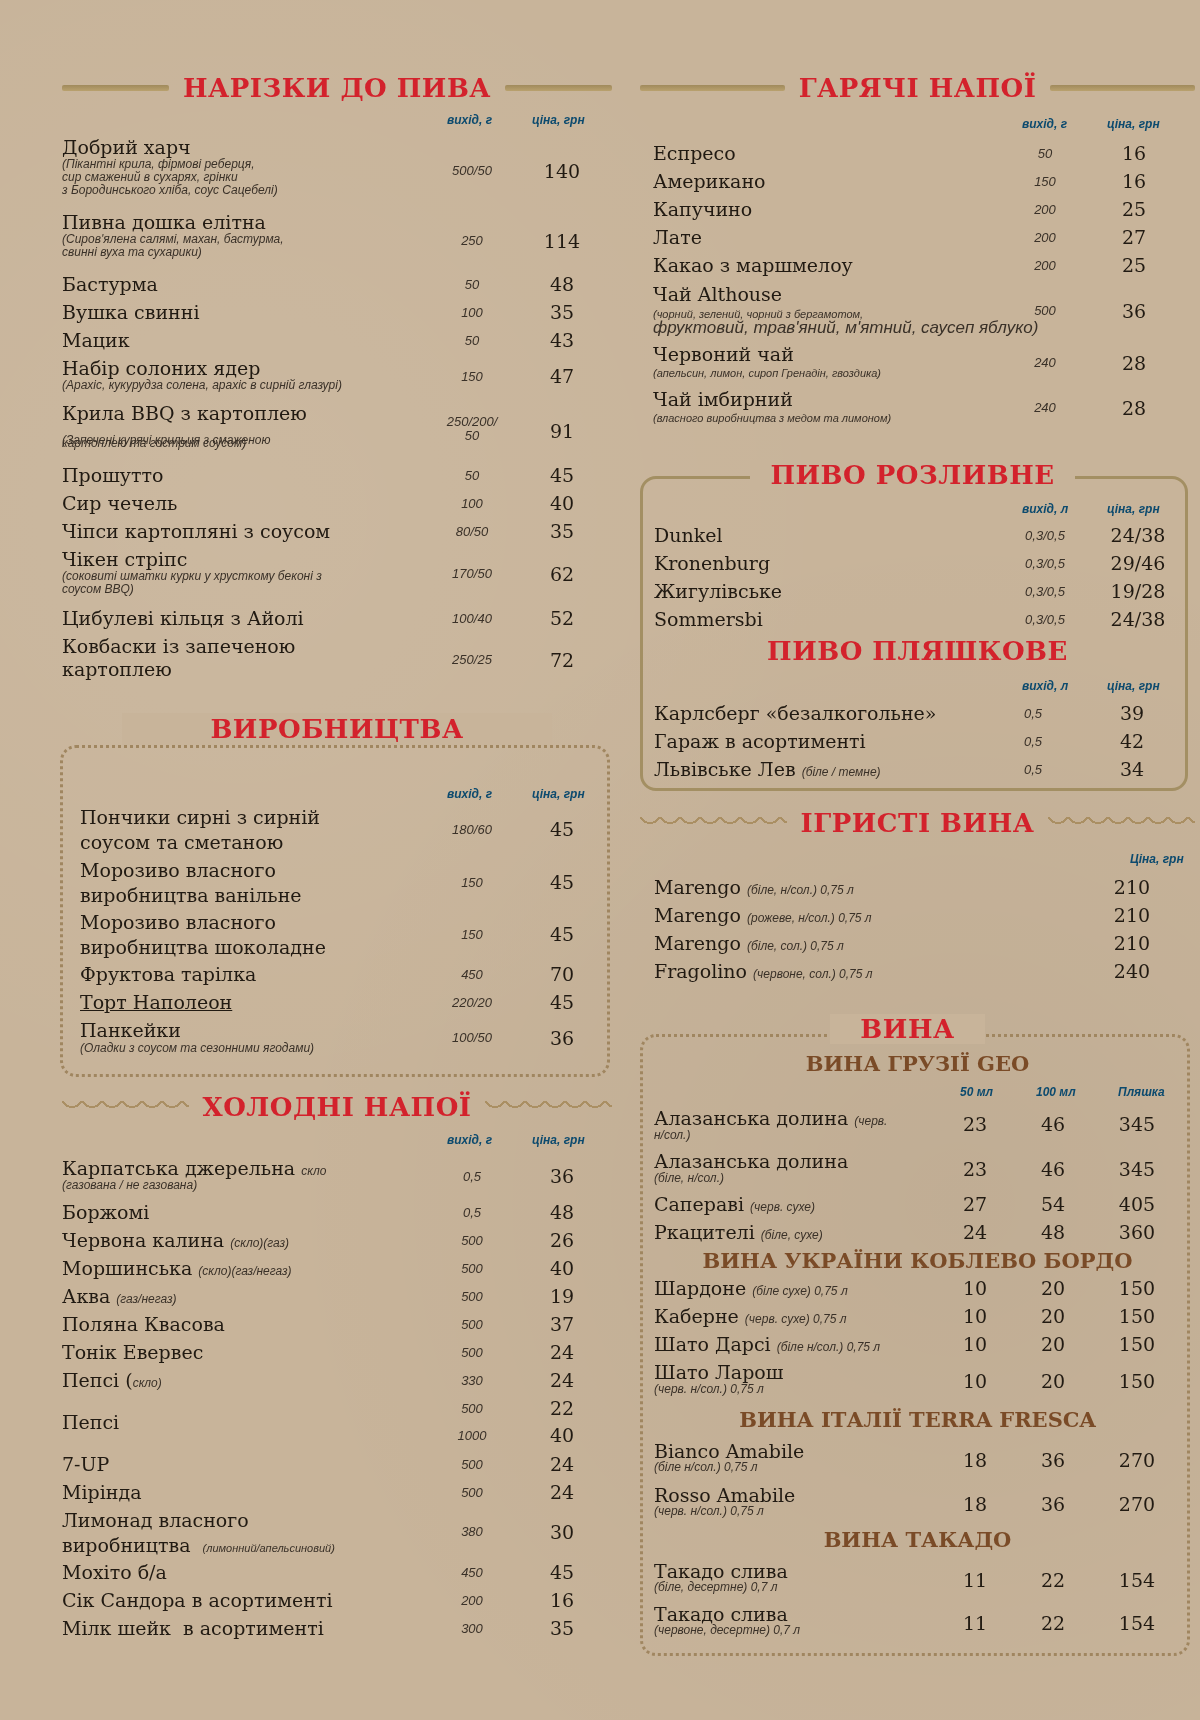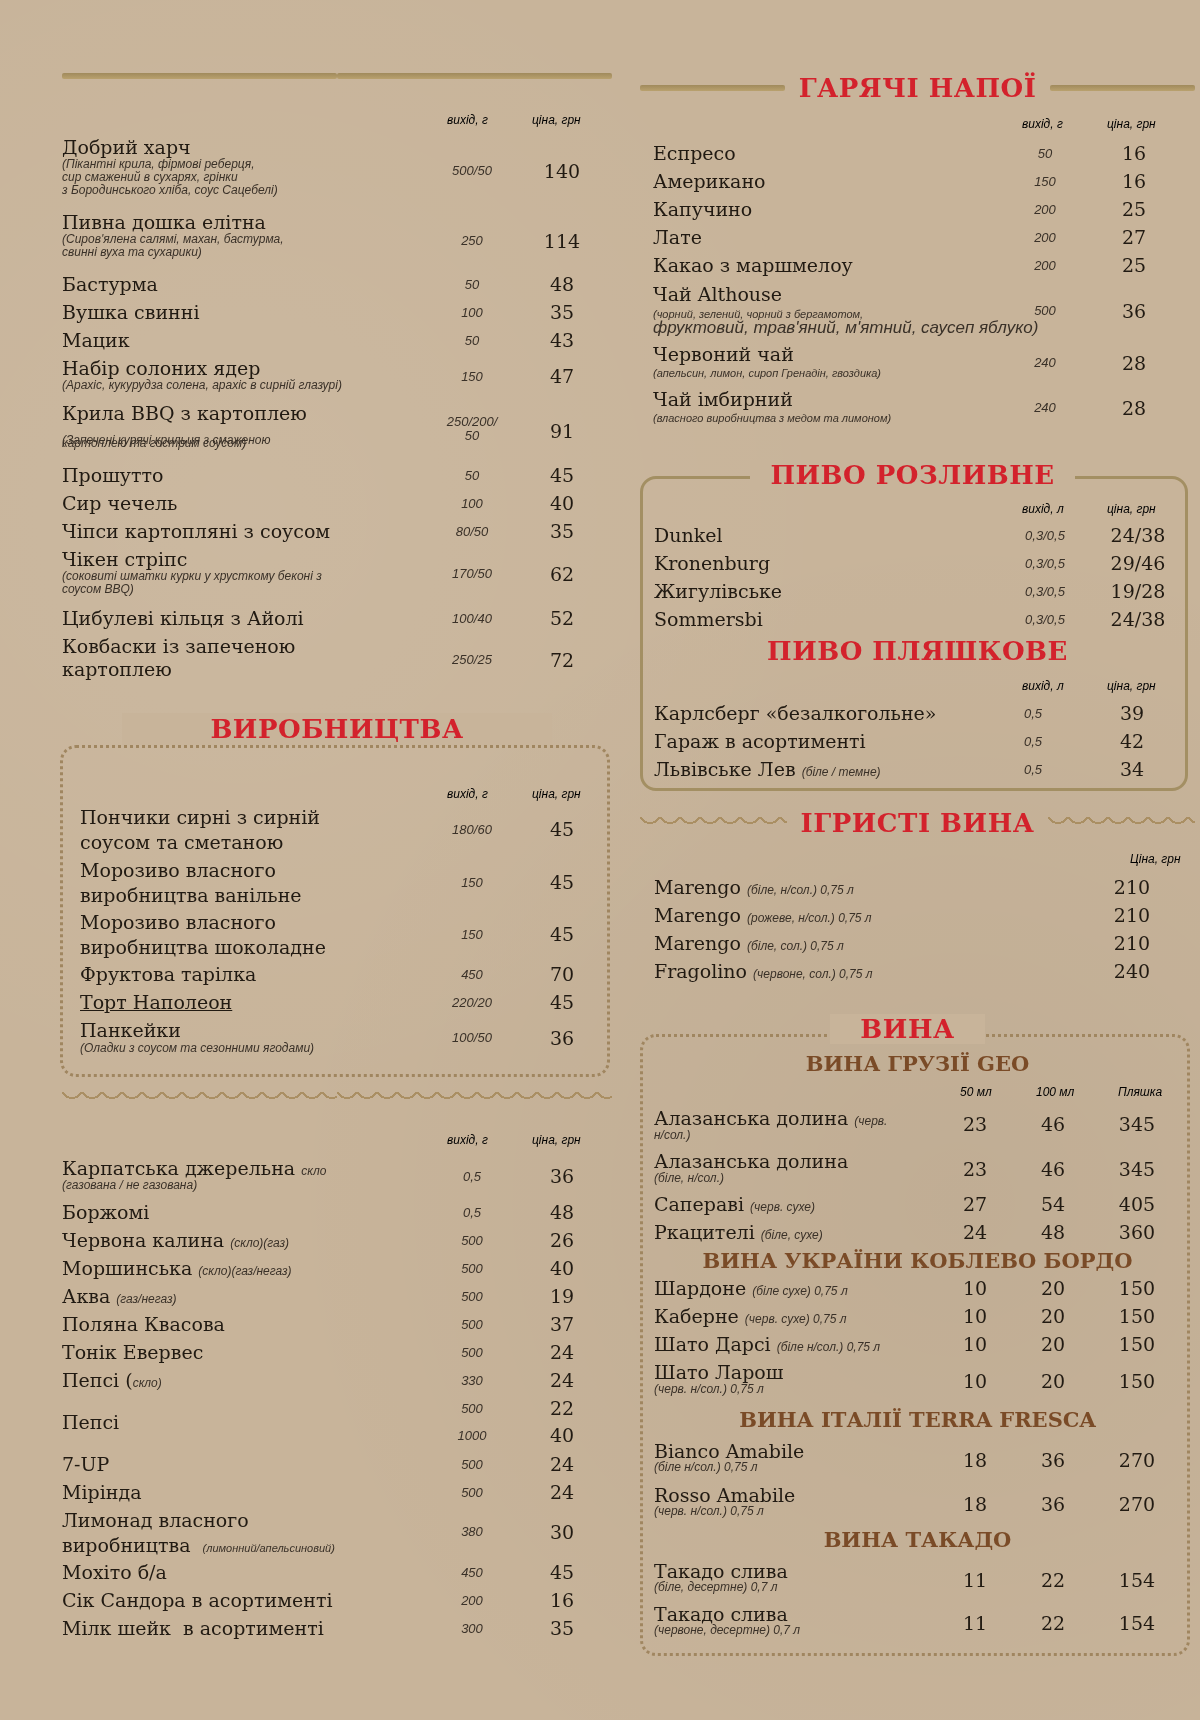--- a/index.html
+++ b/index.html
@@ -55,21 +55,22 @@
     border-radius: 16px;
   }
   .box.solid { border: 3px solid #a38f63; }
   .box.dotted { border: 3px dotted #a08660; }
 
   .hdr {
     position: absolute;
     font-family: "Liberation Sans", sans-serif;
     font-style: italic;
     font-size: 12px;
-    color: #000000;
+    color: #0c4a6e;
+    font-weight: bold;
   }
 
   .row { position: absolute; left: 0; right: 0; }
   .name {
     position: absolute; left: 0;
     font-size: 19px;
     line-height: 23px;
     color: #211a12;
   }
   .name .inl {
@@ -103,20 +104,21 @@
     color: #211a12;
   }
 </style>
 </head>
 <body>
 
 <div class="col col-left">
 
   <div class="sec-title" style="top:73px;">
     <span class="rule"></span>
+    <span class="txt">НАРІЗКИ ДО ПИВА</span>
     <span class="rule"></span>
   </div>
   <span class="hdr" style="top:113px; left:385px;">вихід, г</span>
   <span class="hdr" style="top:113px; left:470px;">ціна, грн</span>
 
   <div>
     <div class="row" style="top:136px;">
       <span class="name">Добрий харч</span>
       <span class="desc" style="top:22px;">(Пікантні крила, фірмові реберця,</span>
       <span class="desc" style="top:35px;">сир смажений в сухарях, грінки</span>
@@ -236,20 +238,21 @@
     <div class="row" style="top:1019px;">
       <span class="name" style="left:18px;">Панкейки</span>
       <span class="desc" style="left:18px; top:23px;">(Оладки з соусом та сезонними ягодами)</span>
       <span class="qty" style="top:11px; left:365px;">100/50</span>
       <span class="price" style="top:8px; left:455px;">36</span>
     </div>
   </div>
 
   <div class="sec-title" style="top:1092px;">
     <span class="wave"></span>
+    <span class="txt">ХОЛОДНІ НАПОЇ</span>
     <span class="wave"></span>
   </div>
   <span class="hdr" style="top:1133px; left:385px;">вихід, г</span>
   <span class="hdr" style="top:1133px; left:470px;">ціна, грн</span>
 
   <div>
     <div class="row" style="top:1157px;">
       <span class="name"><span>Карпатська джерельна</span> <span class="inl">скло</span></span>
       <span class="desc" style="top:22px;">(газована / не газована)</span>
       <span class="qty" style="top:12px; left:365px;">0,5</span>

